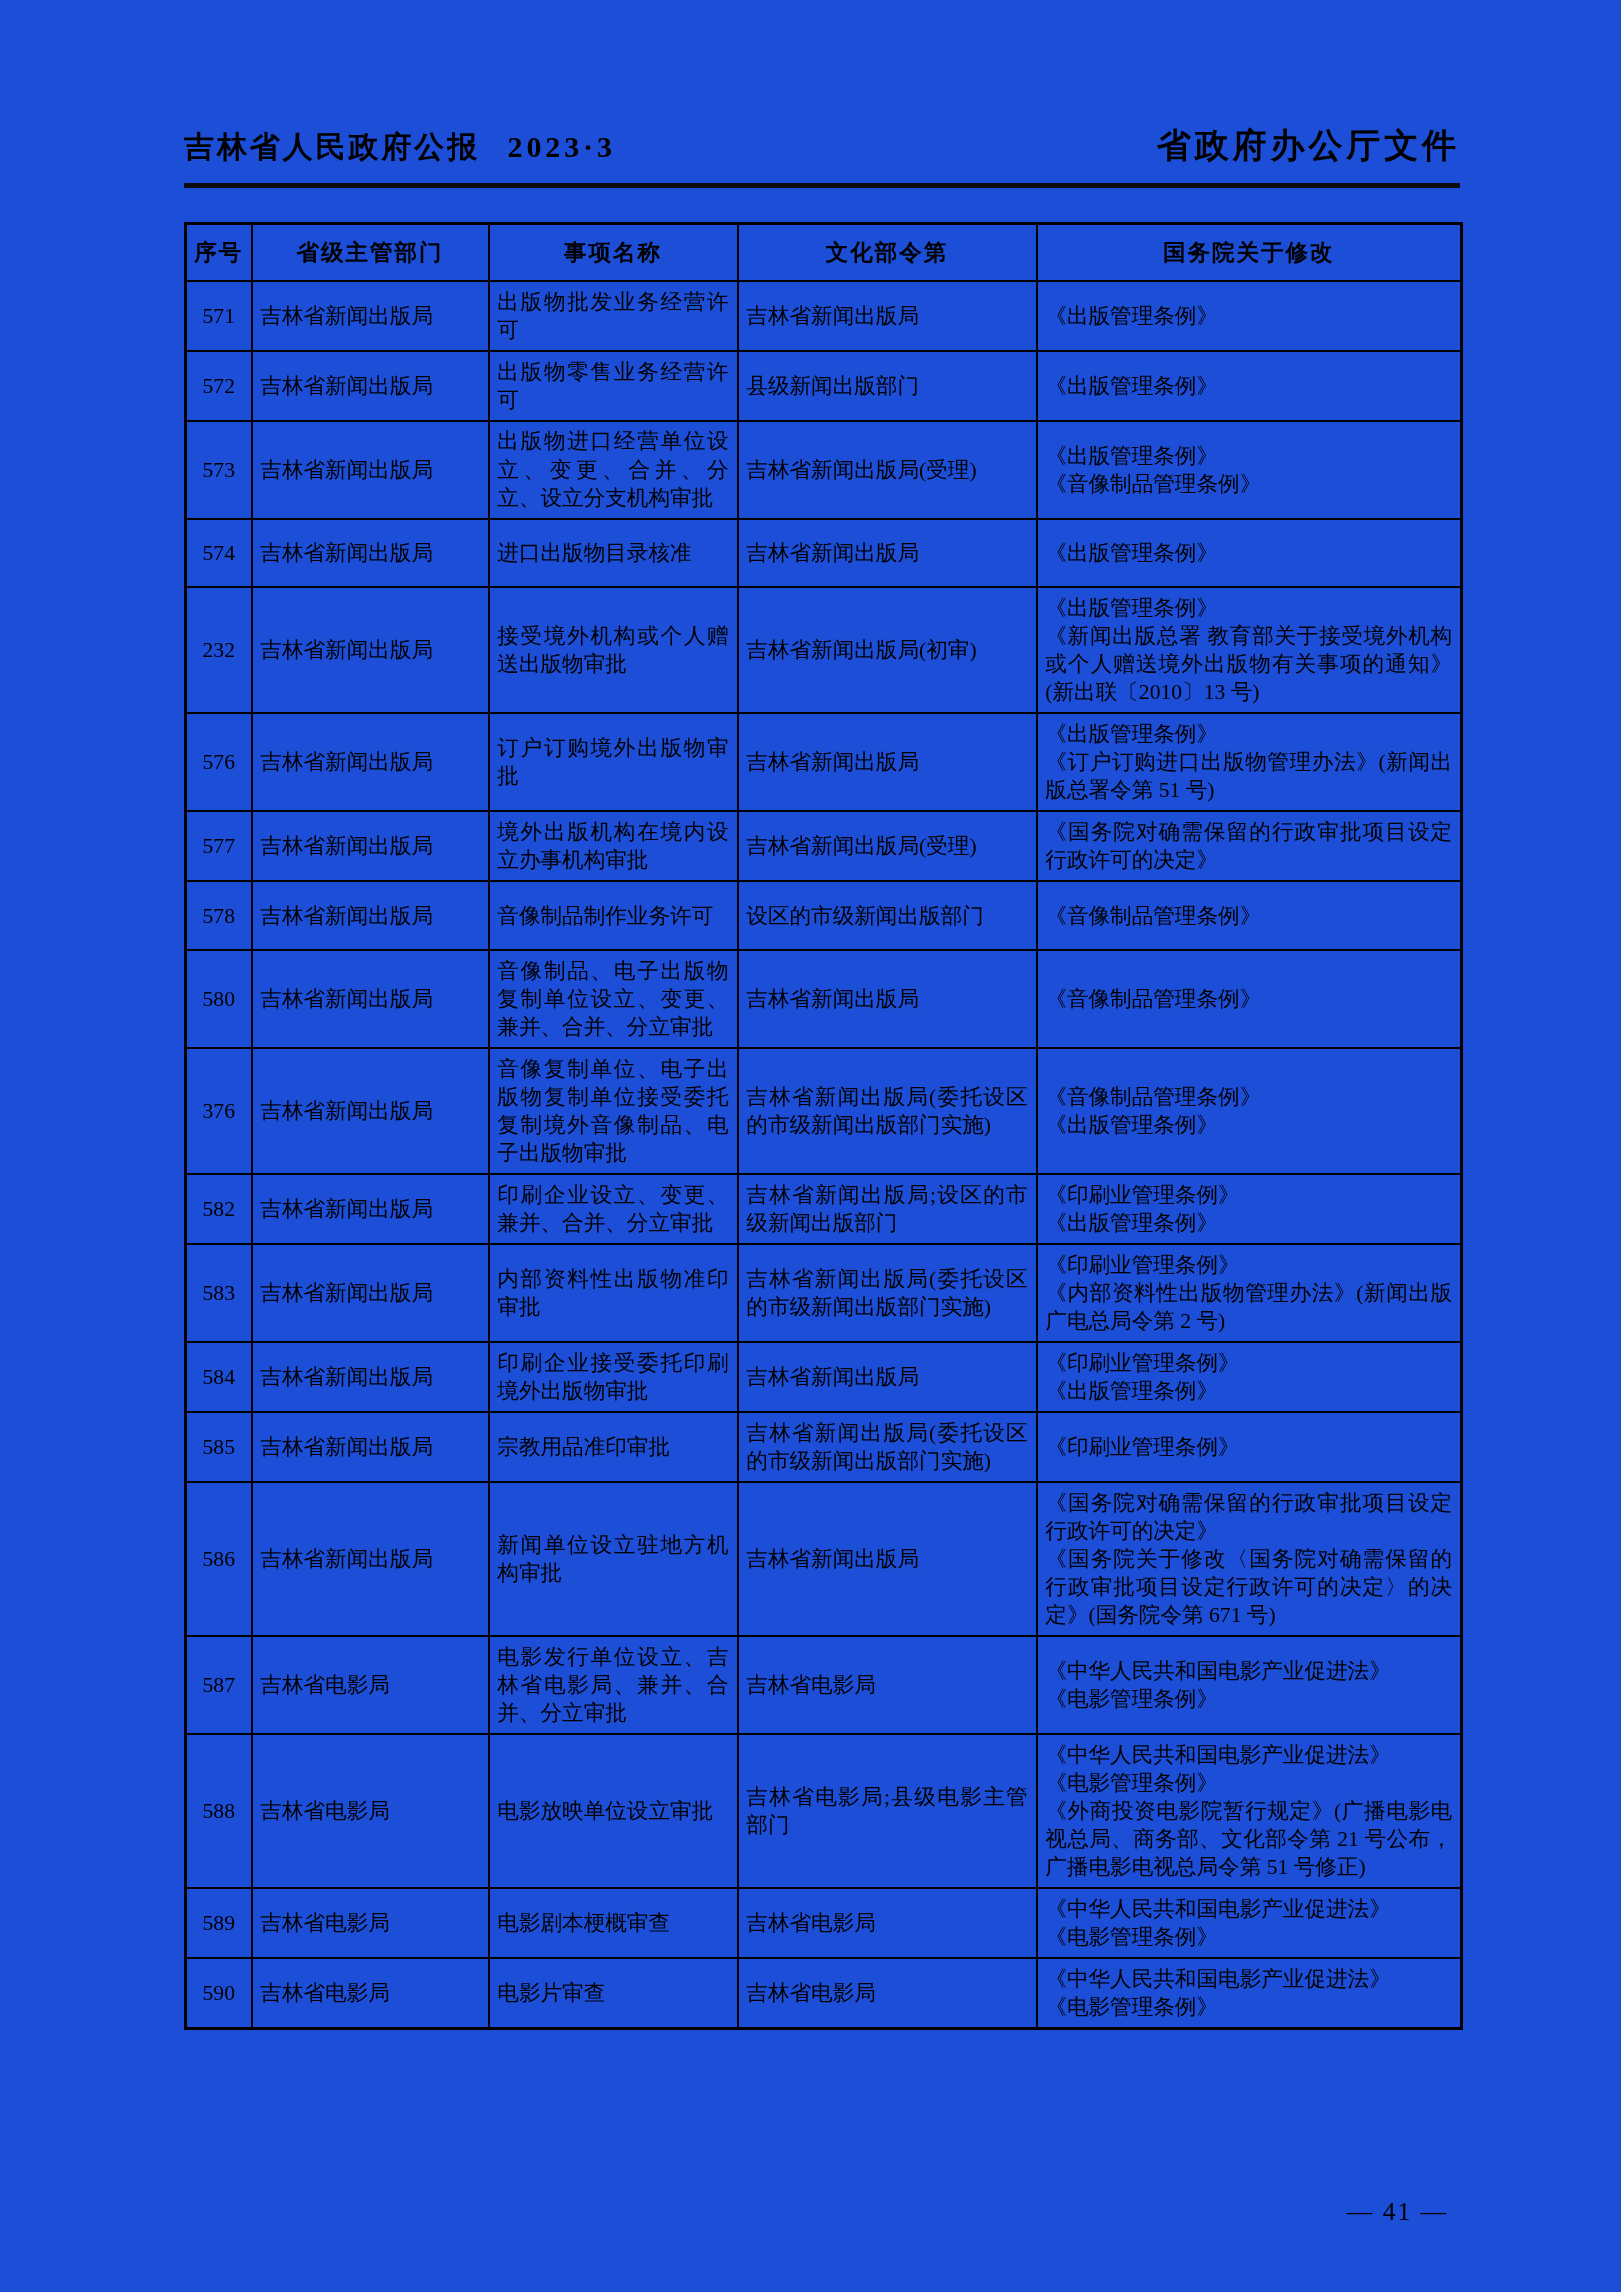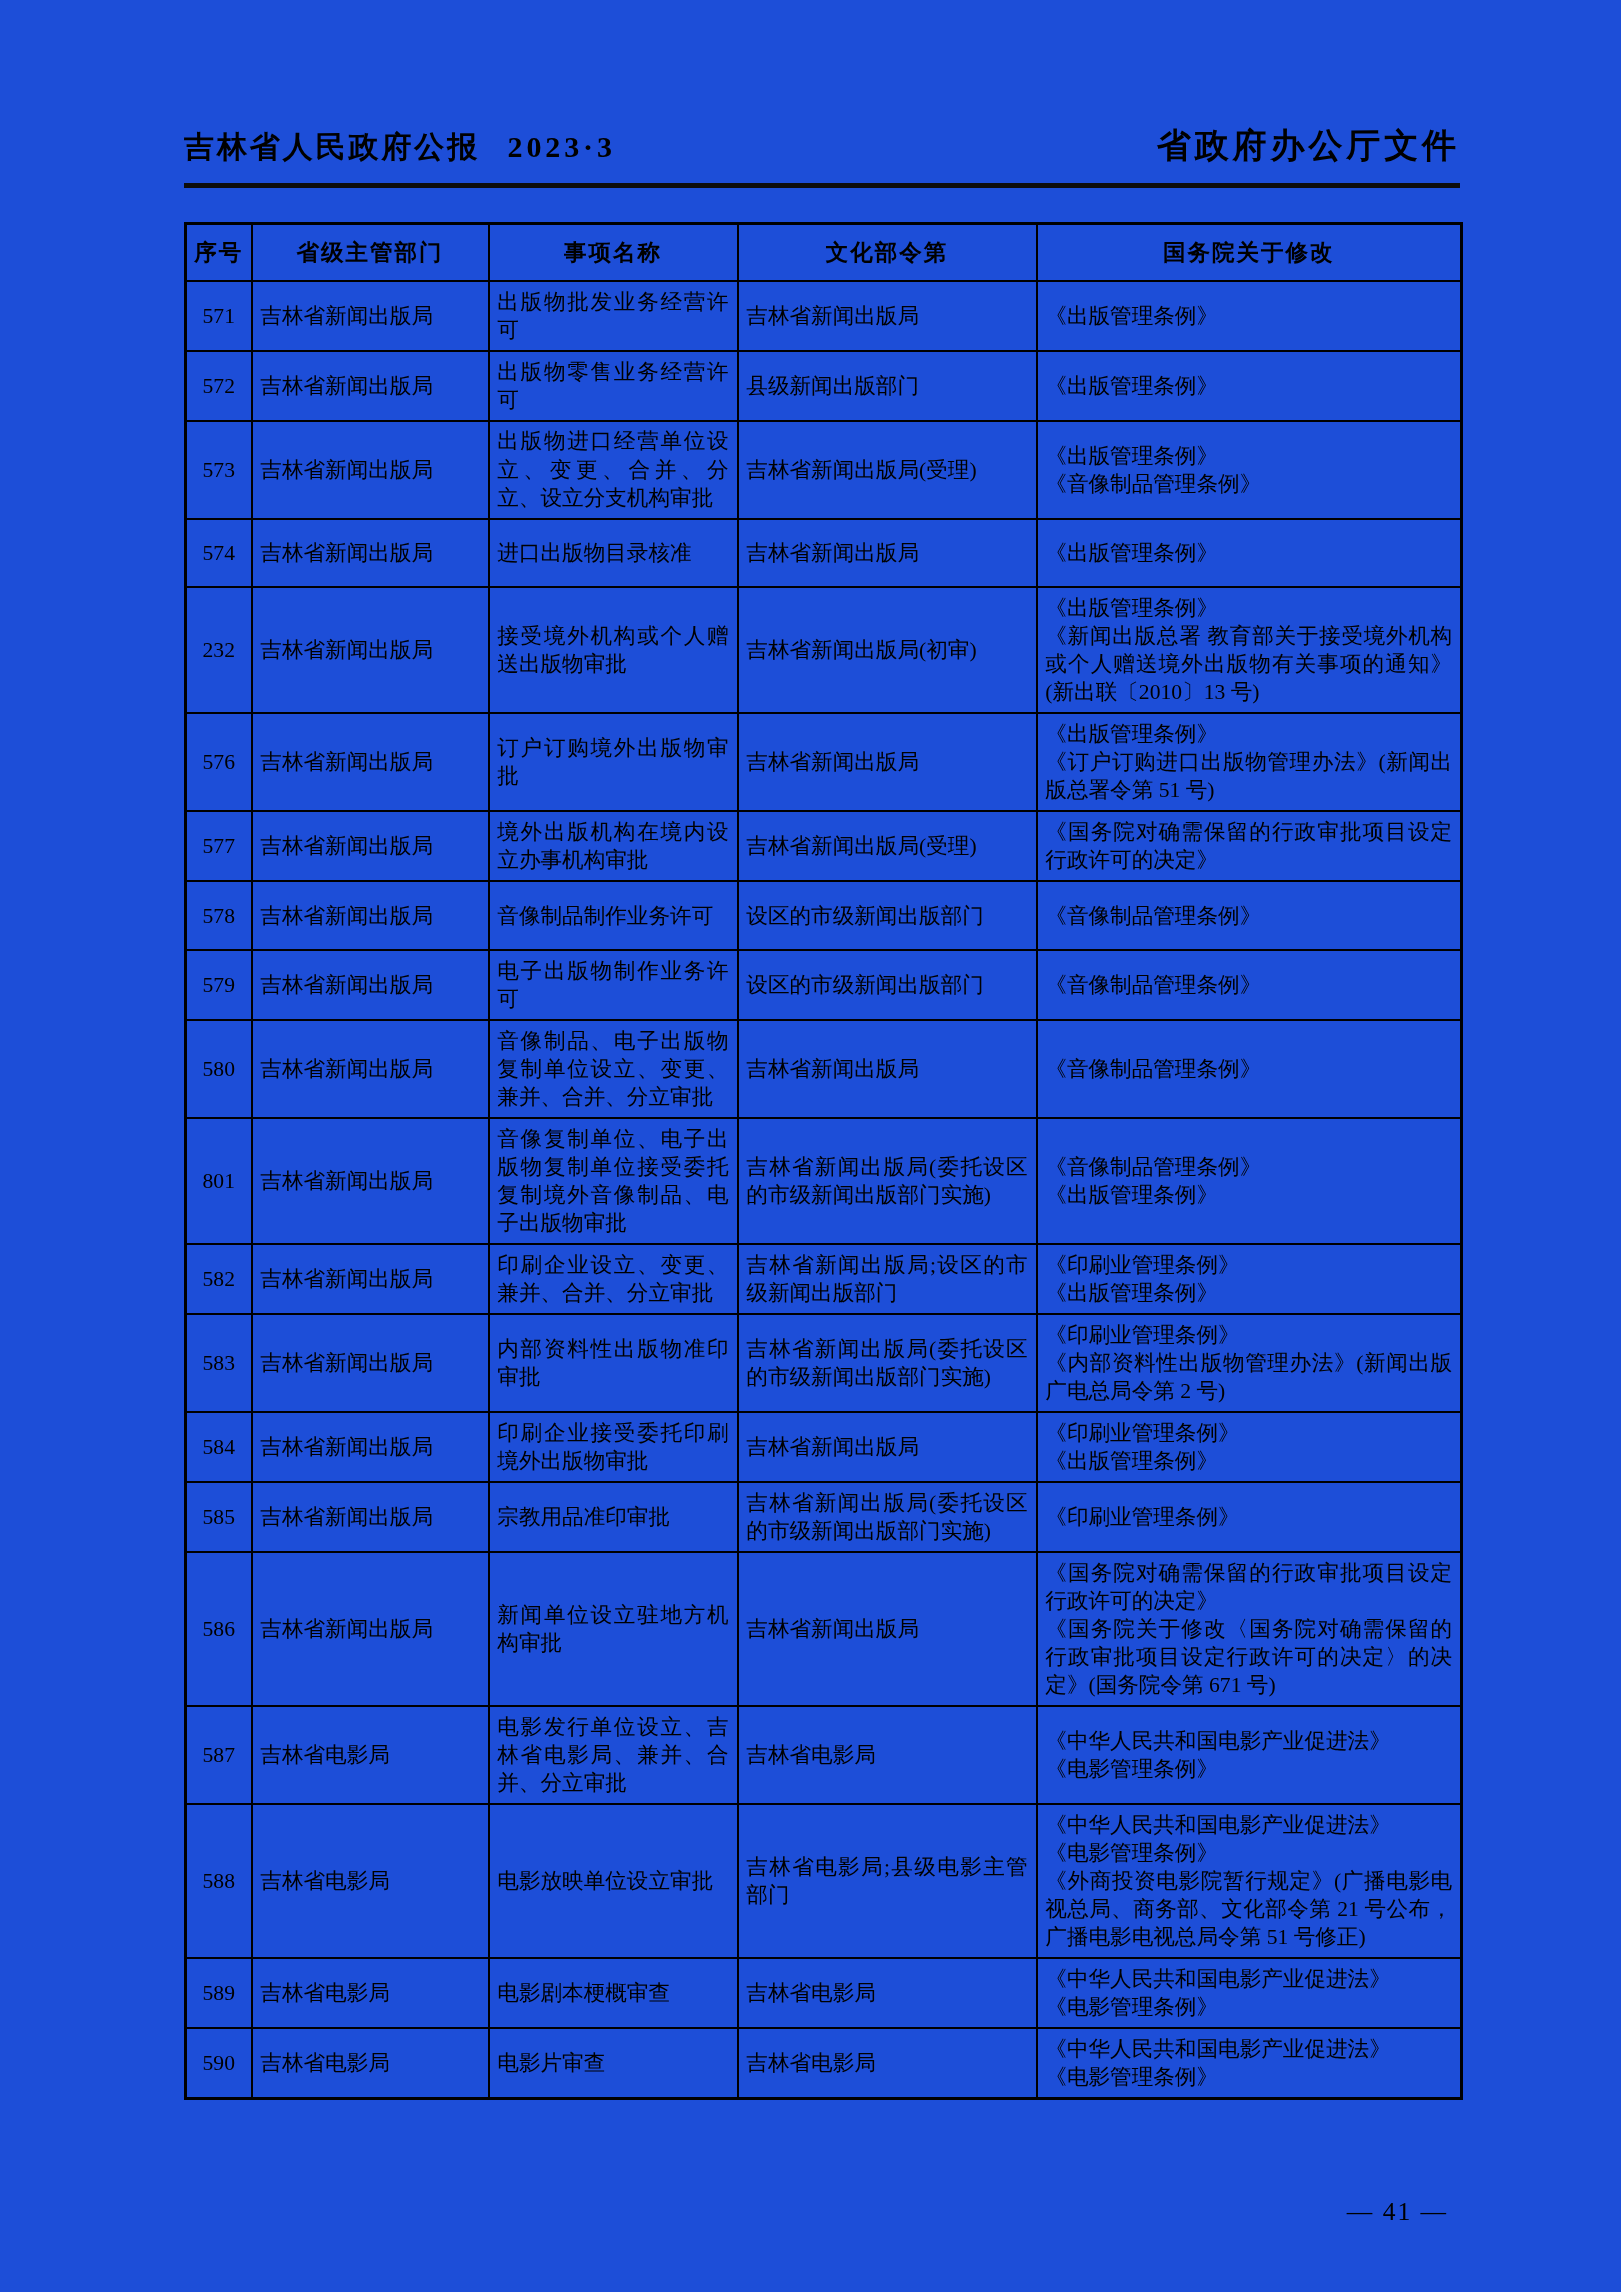--- a/index.html
+++ b/index.html
@@ -143,35 +143,28 @@
     <td class="c-text">《国务院对确需保留的行政审批项目设定行政许可的决定》</td>
   </tr>
         <tr>
     <td class="c-no">578</td>
     <td class="c-text">吉林省新闻出版局</td>
     <td class="c-text">音像制品制作业务许可</td>
     <td class="c-text">设区的市级新闻出版部门</td>
     <td class="c-text">《音像制品管理条例》</td>
   </tr>
         <tr>
-    <td class="c-no">579</td>
-    <td class="c-text">吉林省新闻出版局</td>
-    <td class="c-text">电子出版物制作业务许可</td>
-    <td class="c-text">设区的市级新闻出版部门</td>
+    <td class="c-no">580</td>
+    <td class="c-text">吉林省新闻出版局</td>
+    <td class="c-text">音像制品、电子出版物复制单位设立、变更、兼并、合并、分立审批</td>
+    <td class="c-text">吉林省新闻出版局</td>
     <td class="c-text">《音像制品管理条例》</td>
   </tr>
         <tr>
-    <td class="c-no">580</td>
-    <td class="c-text">吉林省新闻出版局</td>
-    <td class="c-text">音像制品、电子出版物复制单位设立、变更、兼并、合并、分立审批</td>
-    <td class="c-text">吉林省新闻出版局</td>
-    <td class="c-text">《音像制品管理条例》</td>
-  </tr>
-        <tr>
-    <td class="c-no">801</td>
+    <td class="c-no">376</td>
     <td class="c-text">吉林省新闻出版局</td>
     <td class="c-text">音像复制单位、电子出版物复制单位接受委托复制境外音像制品、电子出版物审批</td>
     <td class="c-text">吉林省新闻出版局(委托设区的市级新闻出版部门实施)</td>
     <td class="c-text">《音像制品管理条例》
 《出版管理条例》</td>
   </tr>
         <tr>
     <td class="c-no">582</td>
     <td class="c-text">吉林省新闻出版局</td>
     <td class="c-text">印刷企业设立、变更、兼并、合并、分立审批</td>

